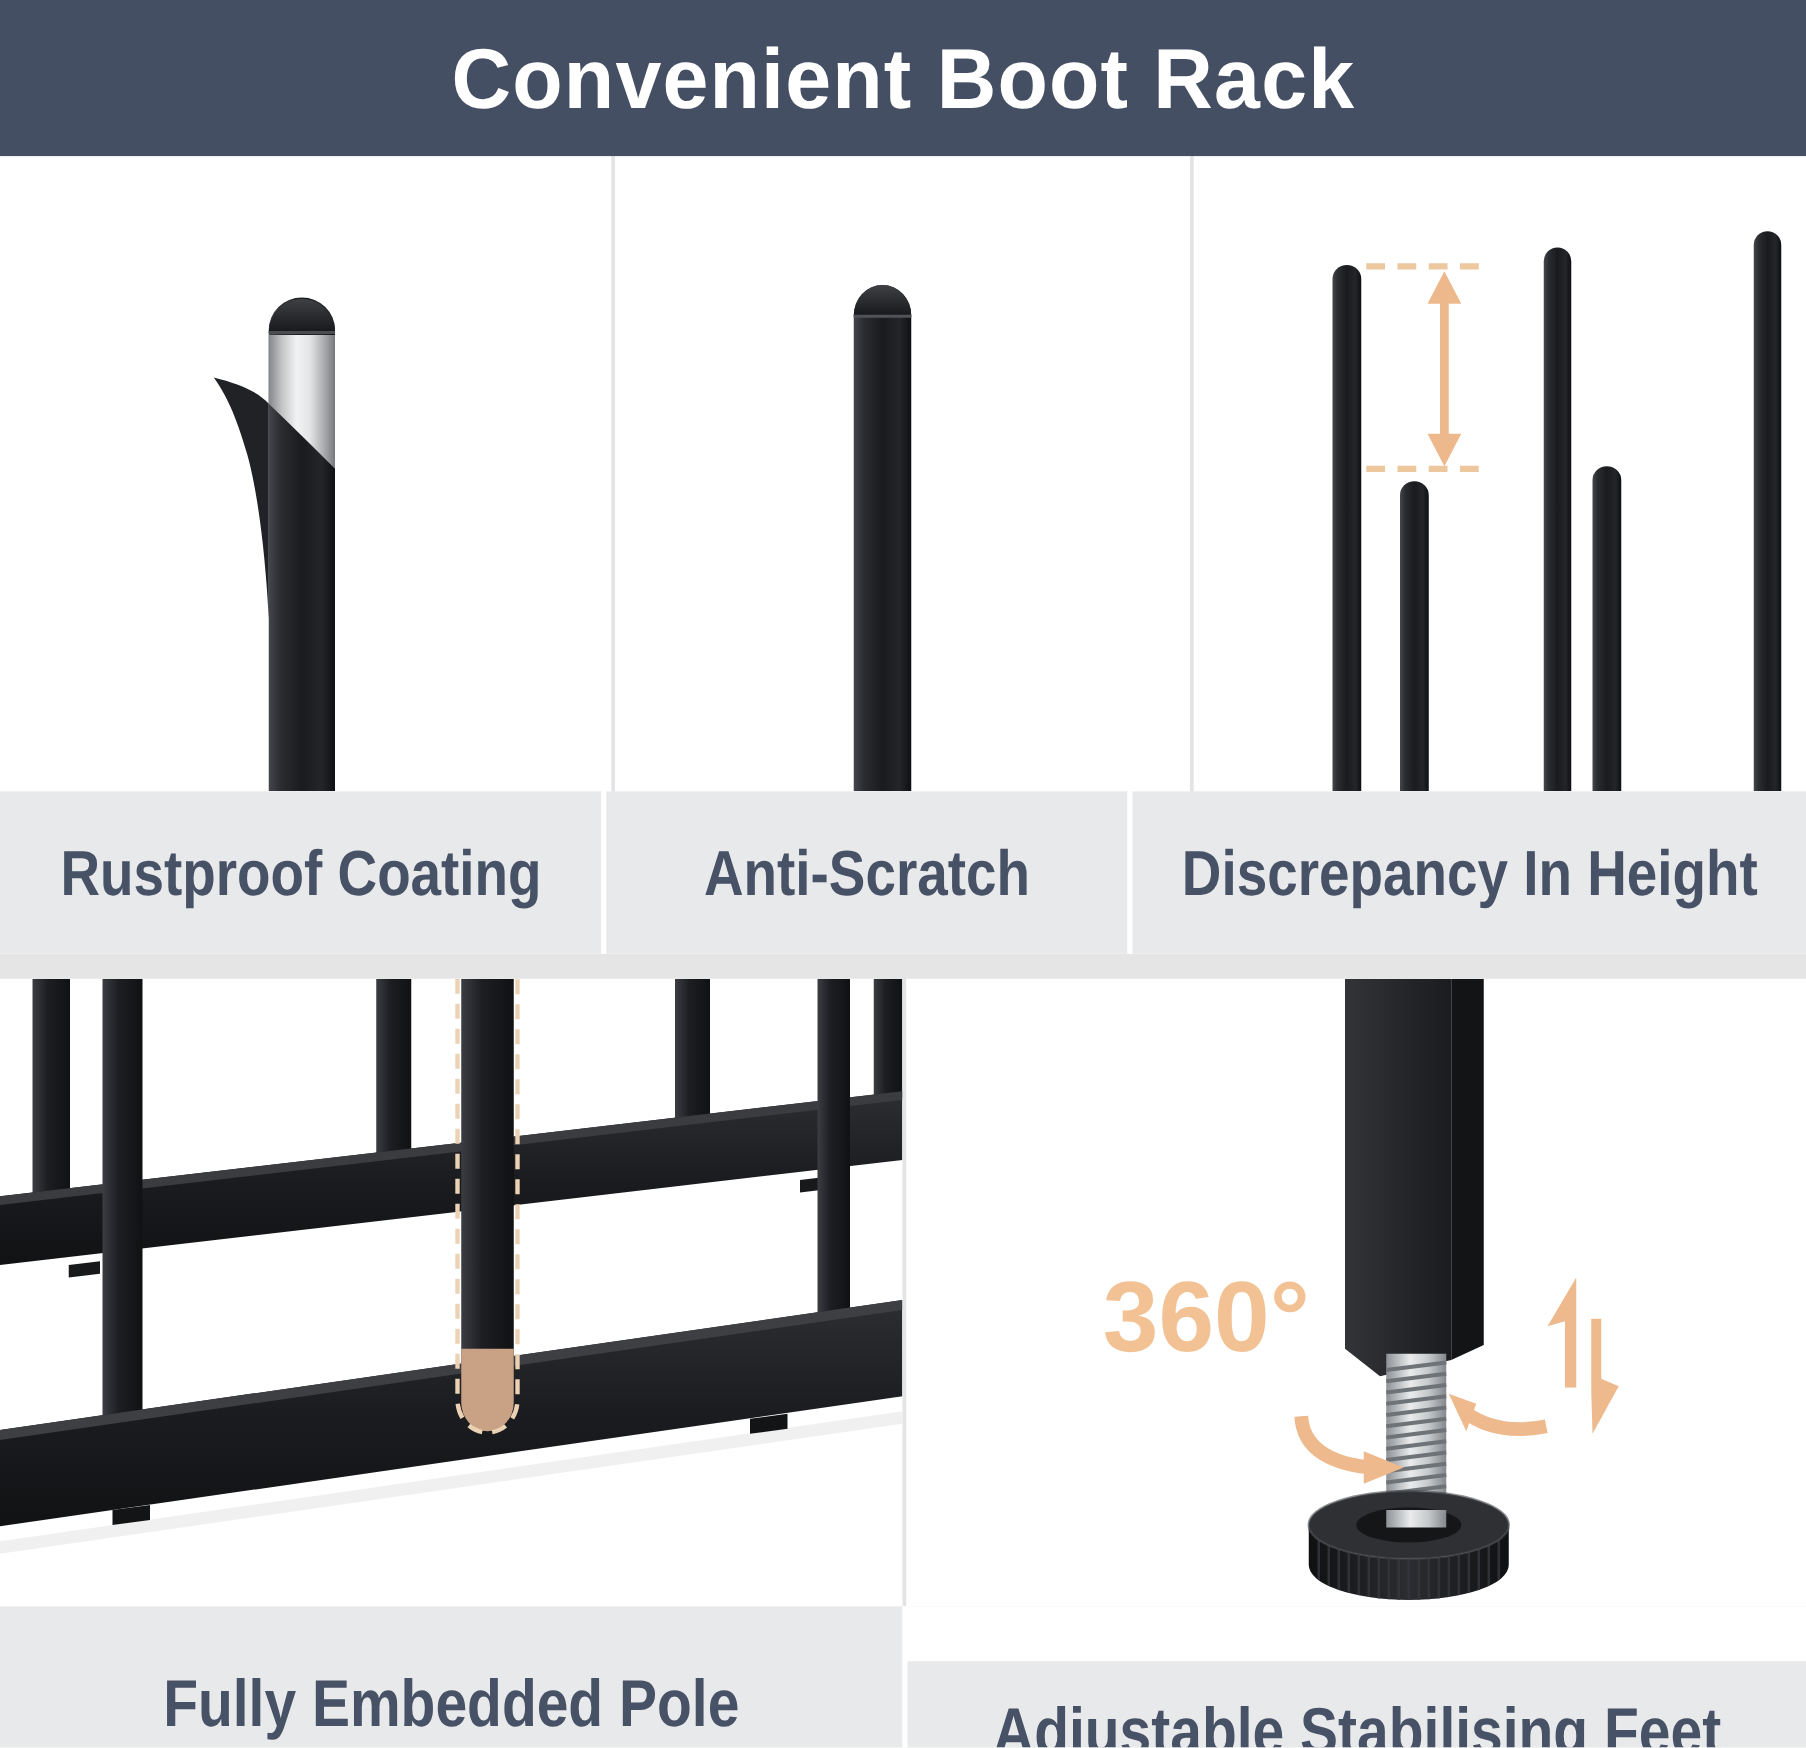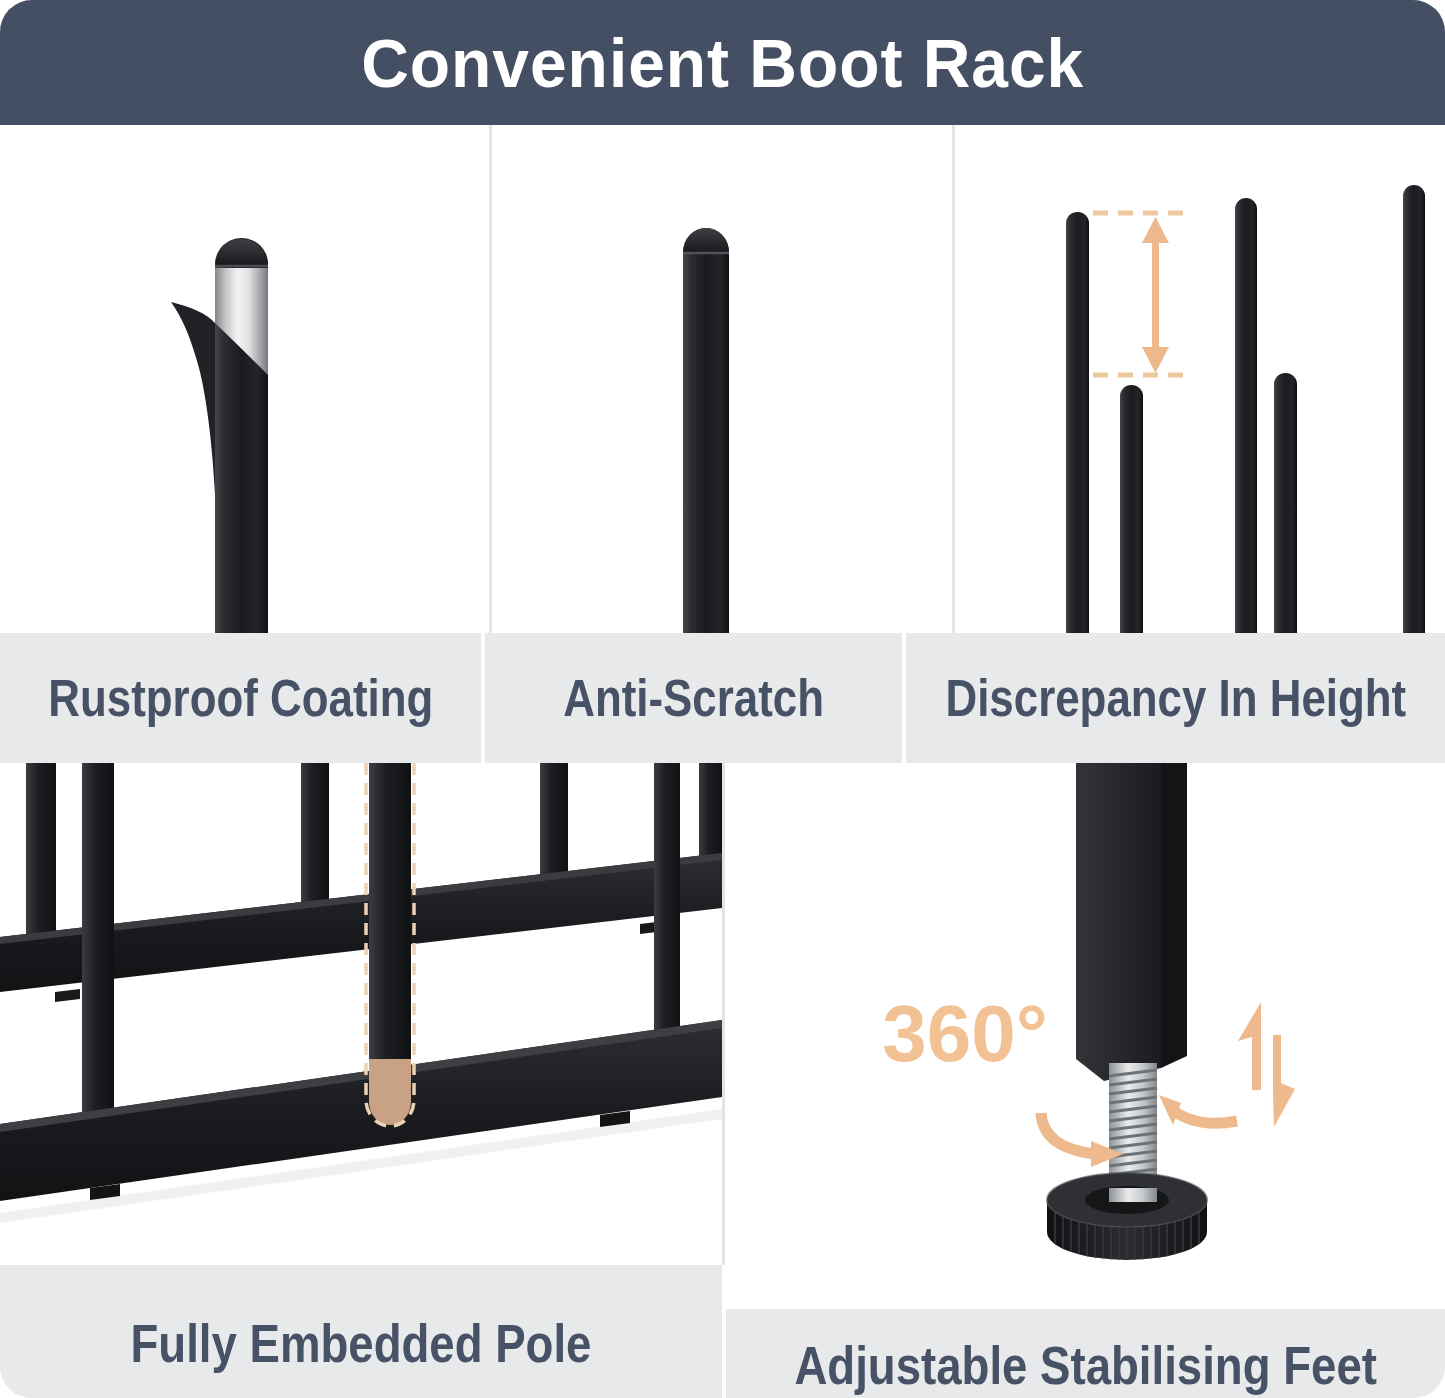--- a/index.html
+++ b/index.html
@@ -1,23 +1,23 @@
 <!DOCTYPE html>
 <html><head>
 <meta charset="utf-8">
 <style>
   html,body{margin:0;padding:0;background:#ffffff;}
   .page{position:relative;width:1445px;height:1398px;overflow:hidden;background:#e5e5e5;
-        font-family:"Liberation Sans", sans-serif;border-radius:32px;}
+        font-family:"Liberation Sans", sans-serif;}
   .header{height:125px;background:#454f63;display:flex;align-items:center;justify-content:center;}
   .header h1{margin:0;color:#ffffff;font-size:68px;font-weight:bold;letter-spacing:1px;
              transform:scaleX(.97);white-space:nowrap;}
   .row{display:flex;}
   .top-row{height:508px;}
-  .bottom-row{height:502px;}
+  .bottom-row{height:502px;margin-top:20px;}
   .panel{background:#ffffff;position:relative;overflow:hidden;}
   .p1{width:489px;} .p2{width:460px;} .p3{width:490px;}
   .p4{width:722px;} .p5{width:720px;}
   .vdiv{width:3px;background:#e3e4e5;}
   .label-band{display:flex;background:#ffffff;}
   .band1{height:130px;} .band2{height:157px;}
   .label-cell{background:#e8e9eb;display:flex;align-items:center;justify-content:center;}
   .c1{width:489px;} .c2{width:424px;} .c3{width:548px;}
   .c4{width:722px;} .c5{width:719px;margin-top:44px;}
   .cell-gap{width:4px;background:#ffffff;}

